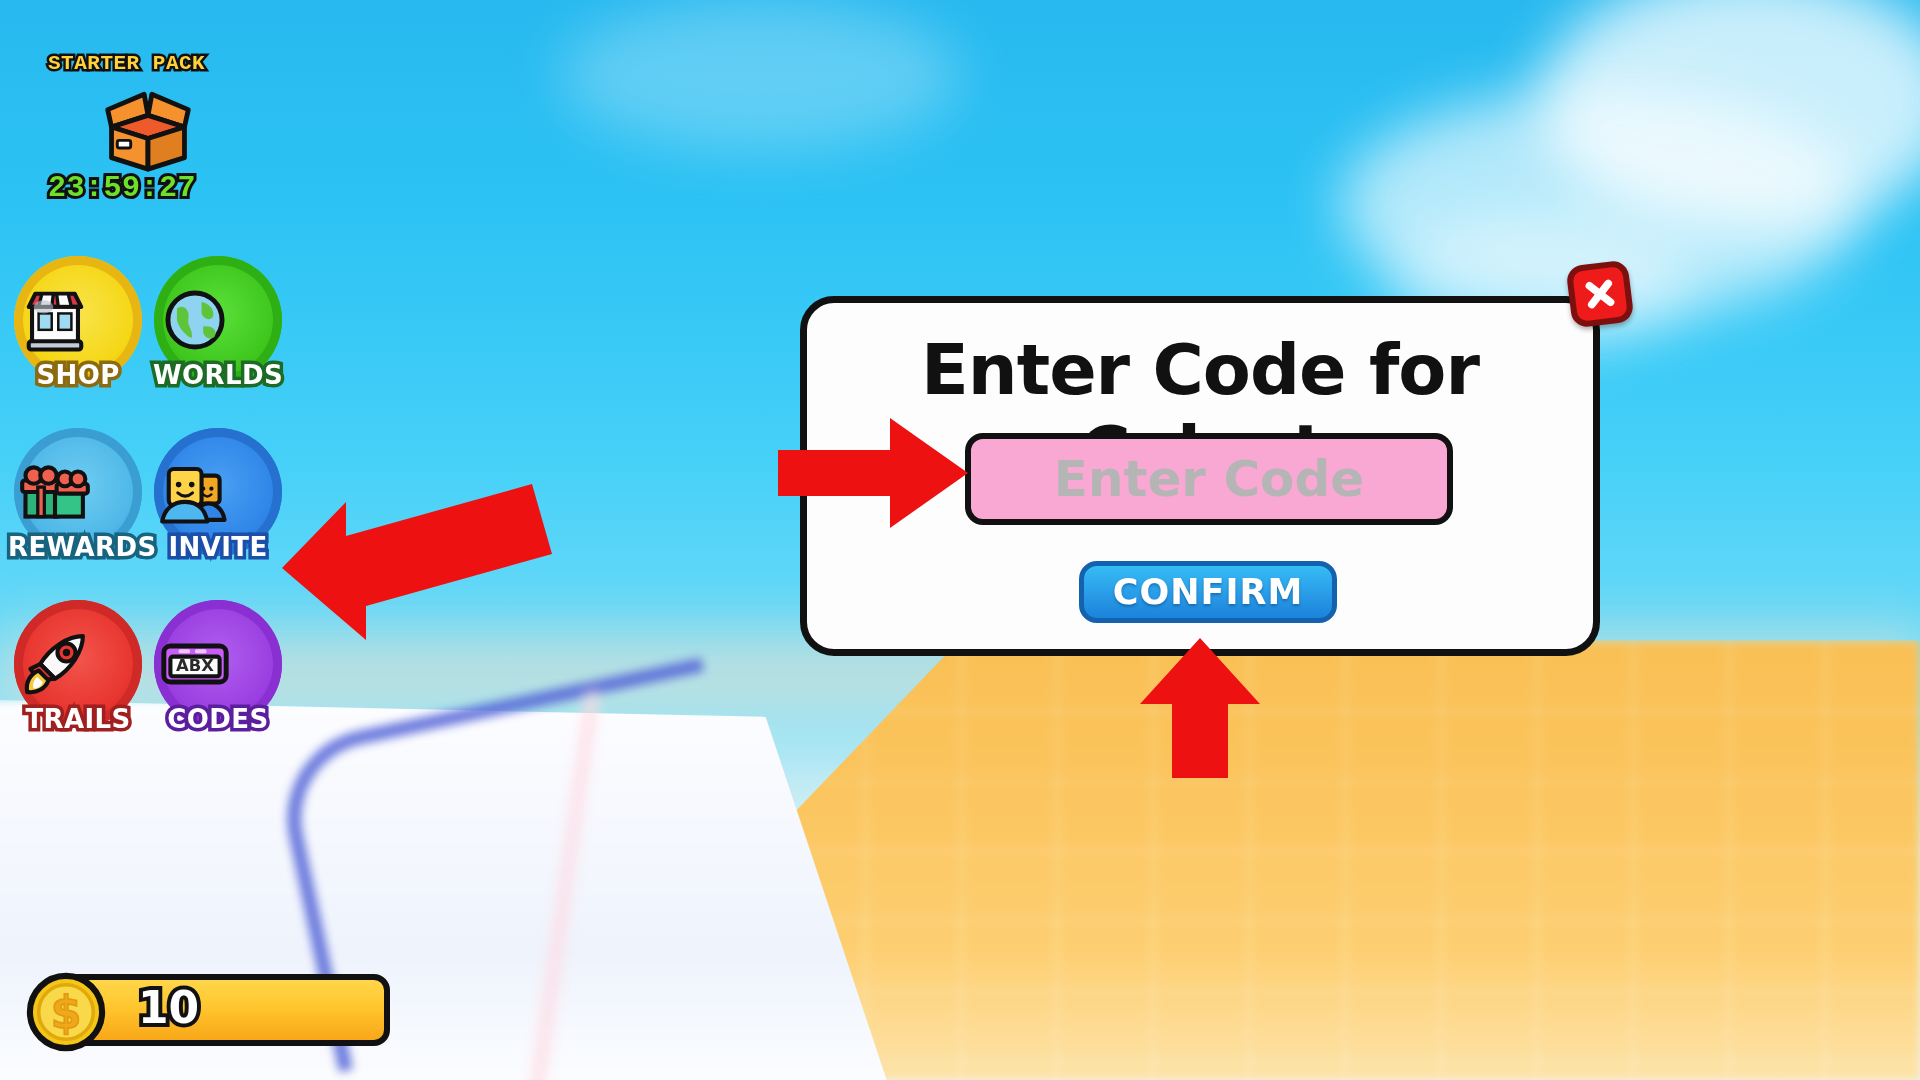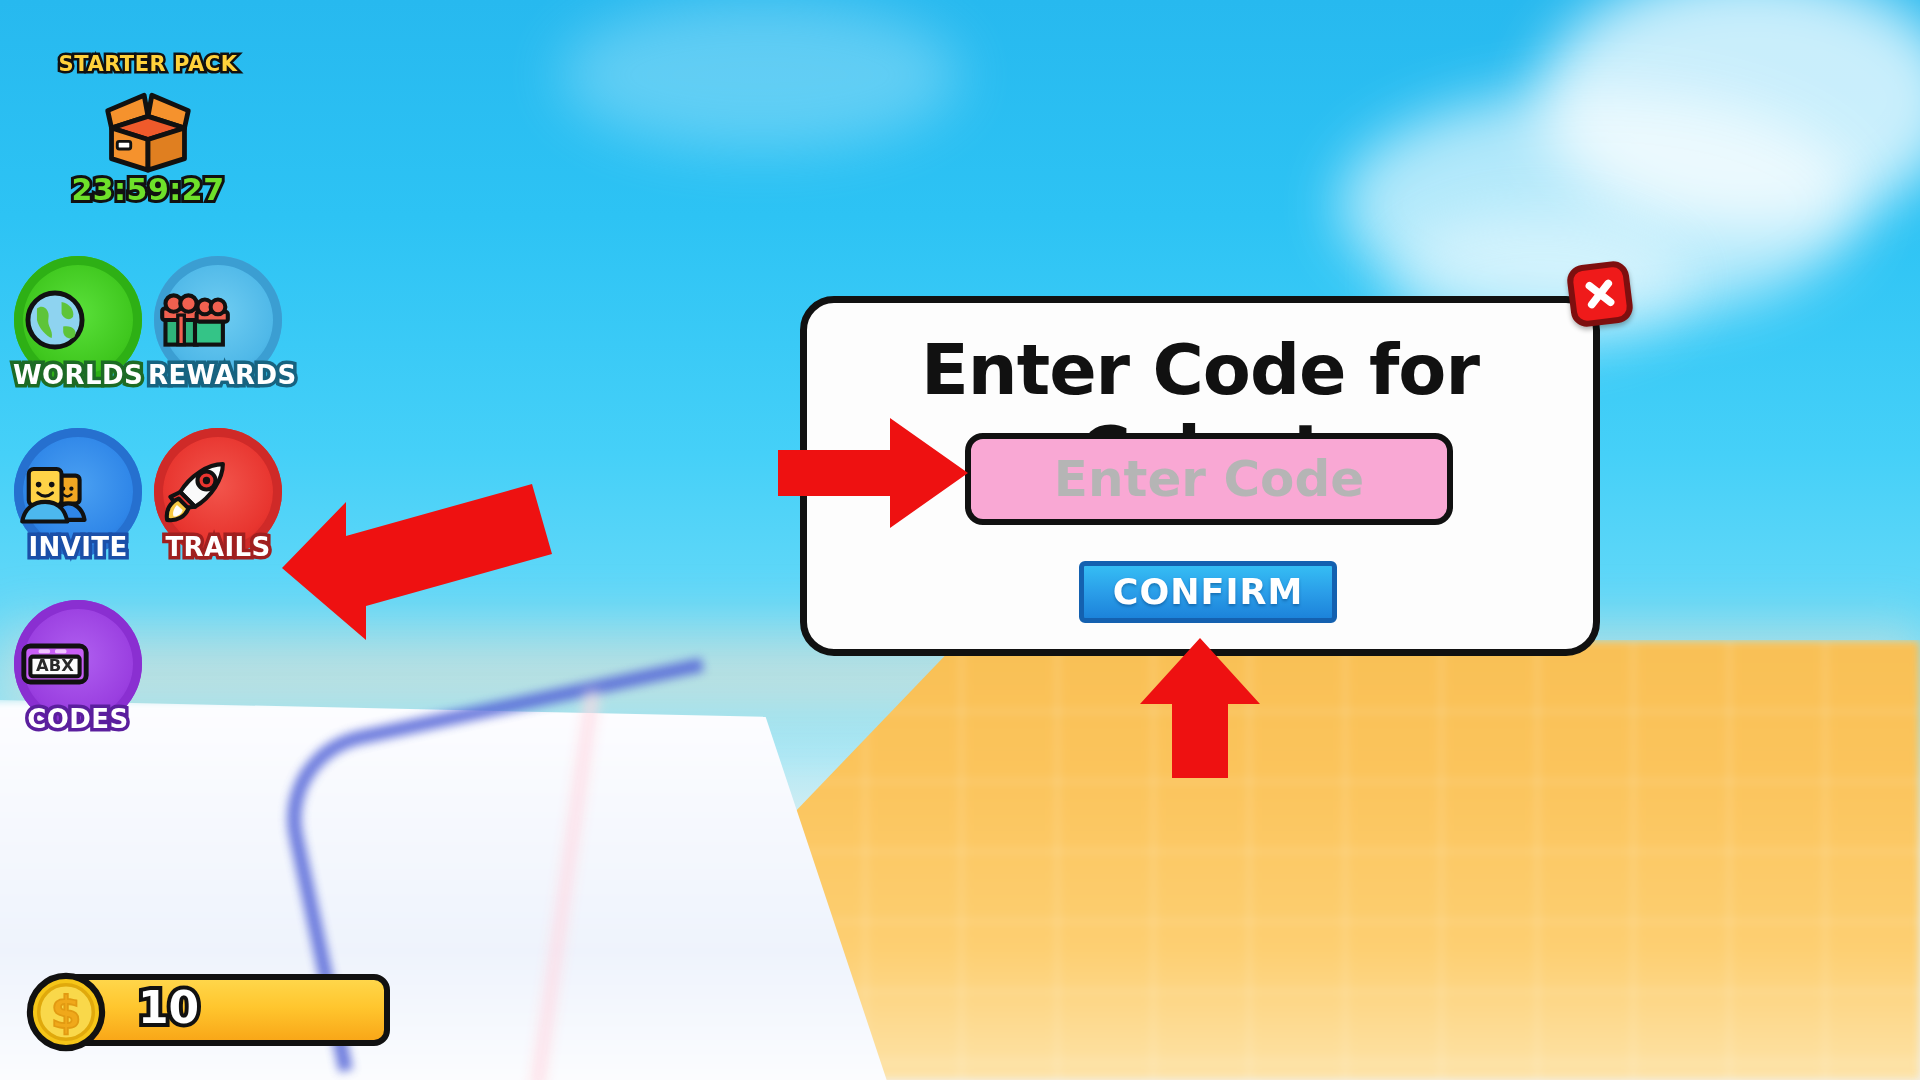--- a/index.html
+++ b/index.html
@@ -77,22 +77,23 @@
     opacity:.85;
   }
   #track-edge {
     position:absolute; left: 560px; top: 690px; width: 10px; height: 400px;
     background: #ffd9e2; filter: blur(7px); transform: rotate(8deg);
   }
 
   
   #starter-pack {
     position: absolute; left: 48px; top: 52px;
-    width: 200px; text-align: center;
+    width: 200px; 
     cursor: pointer;
+    font-family: Liberation Mono, monospace;
   }
   .sp-title {
     font-size: 21px; font-weight: 700; letter-spacing: .5px;
     color: #ffd23b;
     -webkit-text-stroke: 5px #111;
     paint-order: stroke fill;
     text-transform: uppercase;
   }
   .sp-timer {
     font-size: 30px; font-weight: 700; letter-spacing: .5px;
@@ -186,21 +187,21 @@
     text-align: center;
     font-family: "DejaVu Sans", "Liberation Sans", sans-serif;
     font-size: 50px; font-weight: 700; color: #444;
   }
   #code-input::placeholder { color: #b5b5b5; opacity: 1; }
   #confirm-button {
     position: absolute; left: 272px; top: 258px;
     width: 258px; height: 62px;
     background: linear-gradient(180deg,#35bdf4 0%, #2a9de8 52%, #1c83da 100%);
     border: 5px solid #1461b0;
-    border-radius: 6px;
+    border-radius: 18px;
     color: #fff; font-size: 35px; font-weight: 700;
     letter-spacing: 1px;
     font-family: "DejaVu Sans", "Liberation Sans", sans-serif;
     cursor: pointer;
     text-shadow: 0 2px 3px rgba(0,60,120,.45);
   }
   #close-button {
     position: absolute; right: -38px; top: -40px;
     width: 62px; height: 62px;
     background: #ef1a1a;
@@ -244,20 +245,35 @@
 
       <polygon points="62,52 100,64 100,96 62,84" fill="#f5922d" stroke="#111" stroke-width="5" stroke-linejoin="round"></polygon>
       <polygon points="138,52 100,64 100,96 138,84" fill="#e07f20" stroke="#111" stroke-width="5" stroke-linejoin="round"></polygon>
       <rect x="68" y="66" width="14" height="8" rx="2" fill="#fff" stroke="#111" stroke-width="3"></rect>
     </svg>
     <div class="sp-timer">23:59:27</div>
   </div>
 
   <div id="side-menu">
 
+    <div class="menu-item">
+      <div class="menu-circle" style="background:radial-gradient(circle at 50% 45%, #f9e44c 0%, #f5d716 58%, #e0a90c 100%); box-shadow: inset 0 0 0 9px #e8b612;">
+        <svg viewBox="0 0 100 100">
+          <path d="M18 34 L26 18 L74 18 L82 34 Z" fill="#d9364a" stroke="#111" stroke-width="5" stroke-linejoin="round"></path>
+          <path d="M34 18 L30 34 L46 34 L48 18 Z" fill="#fafafa" stroke="#111" stroke-width="4"></path>
+          <path d="M52 18 L54 34 L70 34 L66 18 Z" fill="#fafafa" stroke="#111" stroke-width="4"></path>
+          <rect x="22" y="34" width="56" height="44" fill="#fdfdfd" stroke="#111" stroke-width="5"></rect>
+          <rect x="30" y="42" width="16" height="20" fill="#9fd9f2" stroke="#111" stroke-width="3"></rect>
+          <rect x="54" y="42" width="16" height="20" fill="#9fd9f2" stroke="#111" stroke-width="3"></rect>
+          <rect x="18" y="76" width="64" height="10" rx="3" fill="#c5ccd6" stroke="#111" stroke-width="5"></rect>
+          <ellipse cx="36" cy="34" rx="12" ry="8" fill="#b9c2cc" opacity=".6"></ellipse>
+        </svg>
+      </div>
+      <div class="menu-label dark-yellow">SHOP</div>
+    </div>
 
     <div class="menu-item">
       <div class="menu-circle" style="background:radial-gradient(circle at 50% 45%, #5ae03a 0%, #3fc71e 58%, #23a10d 100%); box-shadow: inset 0 0 0 9px #2eb015;">
         <svg viewBox="0 0 100 100">
           <circle cx="50" cy="50" r="33" fill="#8ed3f0" stroke="#111" stroke-width="6"></circle>
           <path d="M28 36 C36 30 44 38 42 48 C40 58 48 62 46 72 C40 70 30 60 28 50 Z" fill="#5ec43a"></path>
           <path d="M58 28 C68 30 74 38 72 46 C68 52 60 48 58 42 Z" fill="#5ec43a"></path>
           <path d="M60 58 C70 56 78 62 74 70 C68 76 60 70 60 64 Z" fill="#5ec43a"></path>
         </svg>
       </div>

